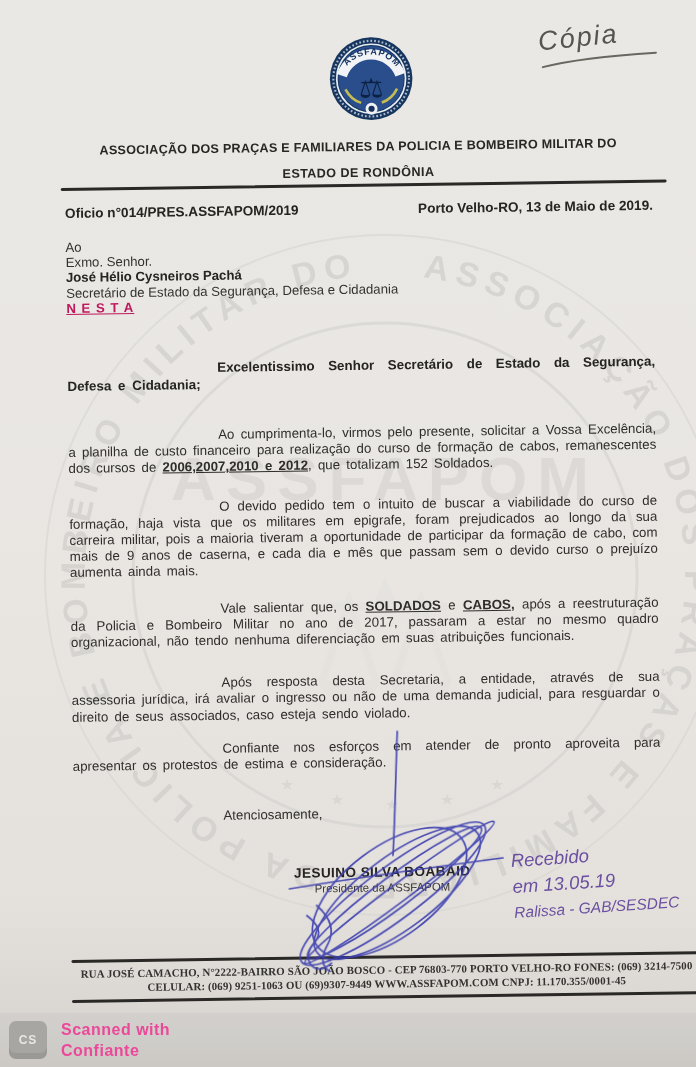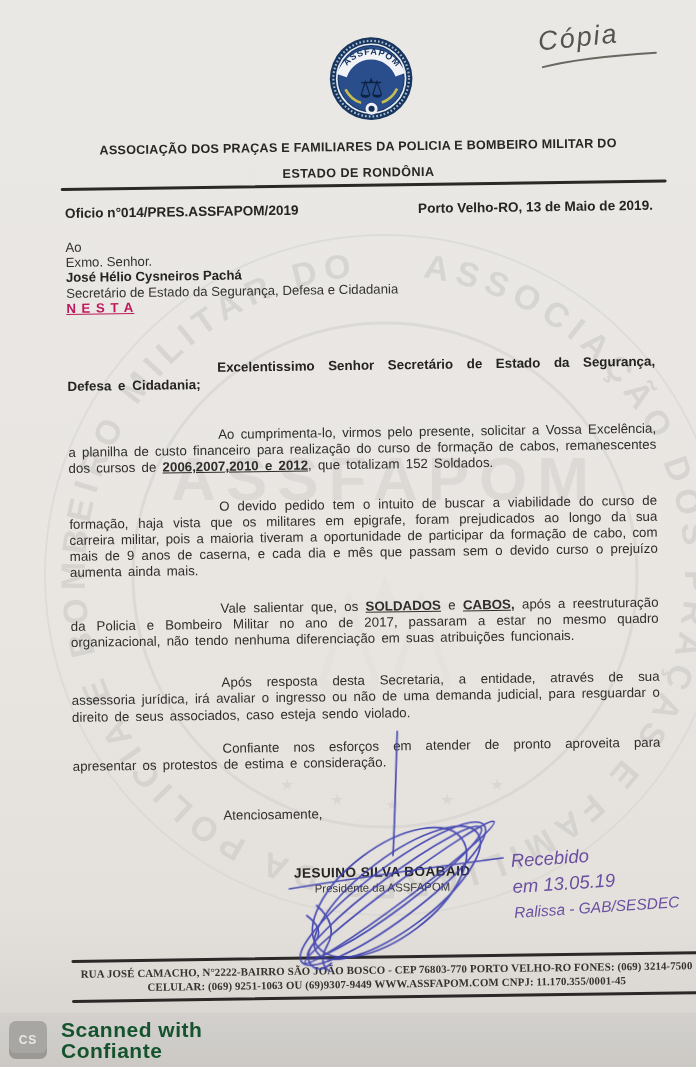--- a/index.html
+++ b/index.html
@@ -40,21 +40,21 @@
   .received .l3{font-size:15.5px;}
   .footer{position:absolute;left:64px;right:2px;top:956px;}
   .footer .frule{height:3px;background:#2b2927;border-radius:2px;}
   .footer .ftext{font-family:"Liberation Serif",serif;font-weight:700;text-align:center;
     font-size:10.9px;line-height:13.5px;color:#35332f;margin:5px 0 5px 0;letter-spacing:.1px;}
   .scanner{position:absolute;left:0;right:0;bottom:0;height:54px;background:rgba(120,116,110,.07);
     display:flex;align-items:center;padding-left:9px;box-sizing:border-box;}
   .cs-badge{width:38px;height:38px;background:#a8a6a2;border-radius:7px;display:flex;align-items:center;
     justify-content:center;color:#e9e7e3;font-weight:700;font-size:12px;letter-spacing:1px;
     box-shadow:inset 0 -6px 0 rgba(0,0,0,.08);}
-  .scan-text{margin-left:14px;color:#14532d;font-size:21px;line-height:21px;font-weight:700;letter-spacing:.5px;}
+  .scan-text{margin-left:14px;color:#ec4899;font-size:16px;line-height:21px;font-weight:700;letter-spacing:.5px;}
   .ink{position:absolute;inset:0;pointer-events:none;}
 </style>
 </head>
 <body>
 
 <svg class="wm" width="696" height="1067" viewBox="0 0 696 1067" aria-hidden="true">
   <defs>
     <path id="ringPath" d="M 385 275 A 300 300 0 1 1 384.9 275"></path>
   </defs>
   <g opacity="0.55">

